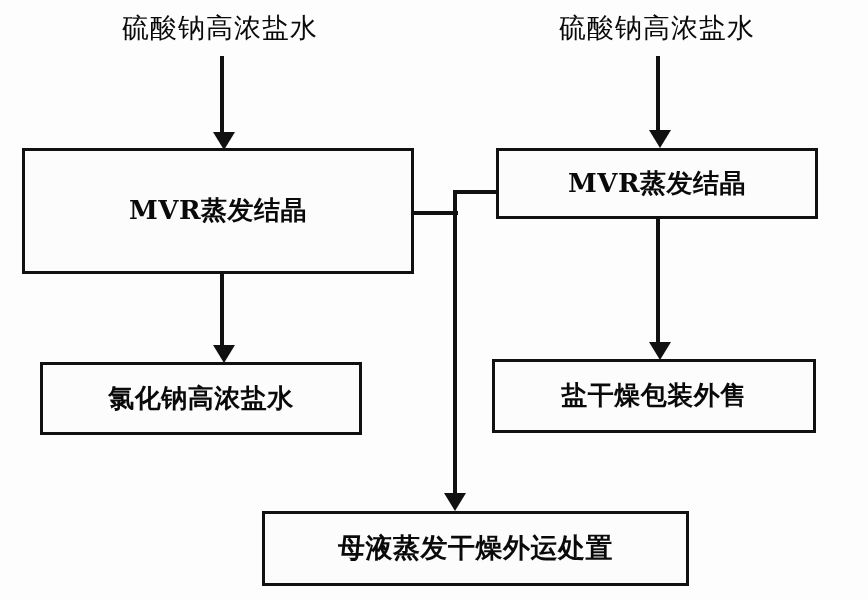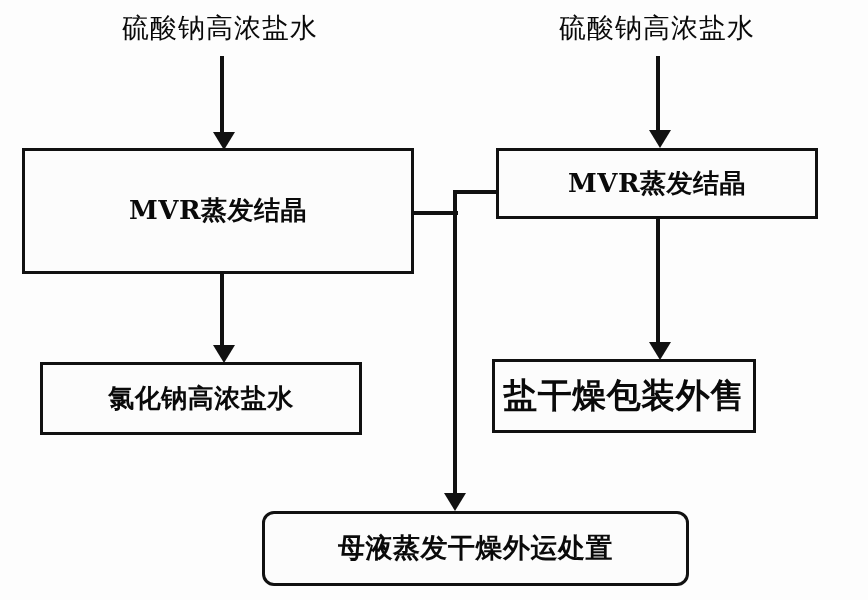--- a/index.html
+++ b/index.html
@@ -33,22 +33,22 @@
     font-family: "DejaVu Serif", "Liberation Serif", serif;
     font-weight: 700;
     line-height: 1.22;
     letter-spacing: 0.5px;
   }
   .node .line { display: block; white-space: nowrap; }
 
   #node-sodium-sulfate-crystallizer { left: 22px;  top: 148px; width: 392px; height: 126px; font-size: 26px; }
   #node-sodium-chloride-crystallizer { left: 496px; top: 148px; width: 322px; height: 71px;  font-size: 26px; }
   #node-mirabilite-packaging        { left: 40px;  top: 362px; width: 322px; height: 73px;  font-size: 26px; }
-  #node-salt-drying-packaging       { left: 492px; top: 359px; width: 264px; height: 74px;  font-size: 34px; }
-  #node-mother-liquor-disposal      { left: 262px; top: 511px; width: 427px; height: 75px;  font-size: 27px; border-radius: 12px; }
+  #node-salt-drying-packaging       { left: 492px; top: 359px; width: 324px; height: 74px;  font-size: 26px; }
+  #node-mother-liquor-disposal      { left: 262px; top: 511px; width: 427px; height: 75px;  font-size: 27px; }
 
   
   .caption {
     position: absolute;
     color: #0a0a0a;
     font-family: "DejaVu Serif", "Liberation Serif", serif;
     font-weight: 400;
     font-size: 27px;
     letter-spacing: 1px;
     white-space: nowrap;

